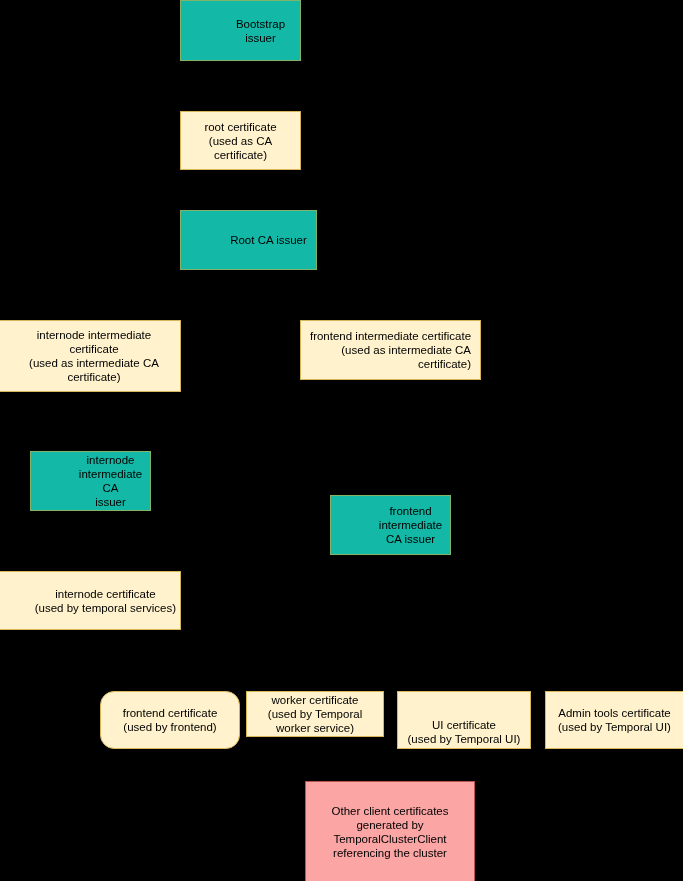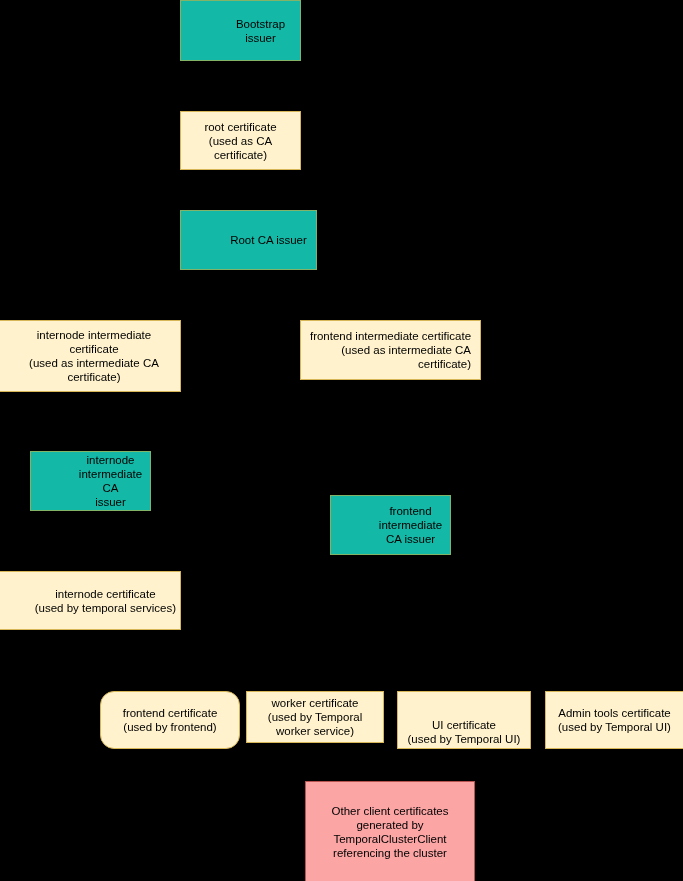--- a/index.html
+++ b/index.html
@@ -84,21 +84,21 @@
 certificate)</span></div>
       <div class="node node-green" style="left: 30px; top: 451px; width: 121px; height: 60px;"><span>internode
 intermediate CA
 issuer</span></div>
       <div class="node node-green" style="left: 330px; top: 451px; width: 121px; height: 60px; margin-top: 44px;"><span>frontend intermediate
 CA issuer</span></div>
       <div class="node node-yellow" style="left: -1px; top: 571px; width: 182px; height: 59px; justify-content: flex-end;"><span>internode certificate
 (used by temporal services)</span></div>
       <div class="node node-yellow" style="left: 100px; top: 691px; width: 140px; height: 58px; border-radius: 14px;"><span>frontend certificate
 (used by frontend)</span></div>
-      <div class="node node-yellow" style="left: 246px; top: 691px; width: 138px; height: 52px;"><span>worker certificate
+      <div class="node node-yellow" style="left: 246px; top: 691px; width: 138px; height: 46px;"><span>worker certificate
 (used by Temporal
 worker service)</span></div>
       <div class="node node-yellow" style="left: 397px; top: 691px; width: 134px; height: 58px; align-items: flex-end;"><span>UI certificate
 (used by Temporal UI)</span></div>
       <div class="node node-yellow" style="left: 545px; top: 691px; width: 139px; height: 58px;"><span>Admin tools certificate
 (used by Temporal UI)</span></div>
       <div class="node node-pink" style="left: 305px; top: 781px; width: 170px; height: 101px;"><span>Other client certificates
 generated by
 TemporalClusterClient
 referencing the cluster</span></div>

